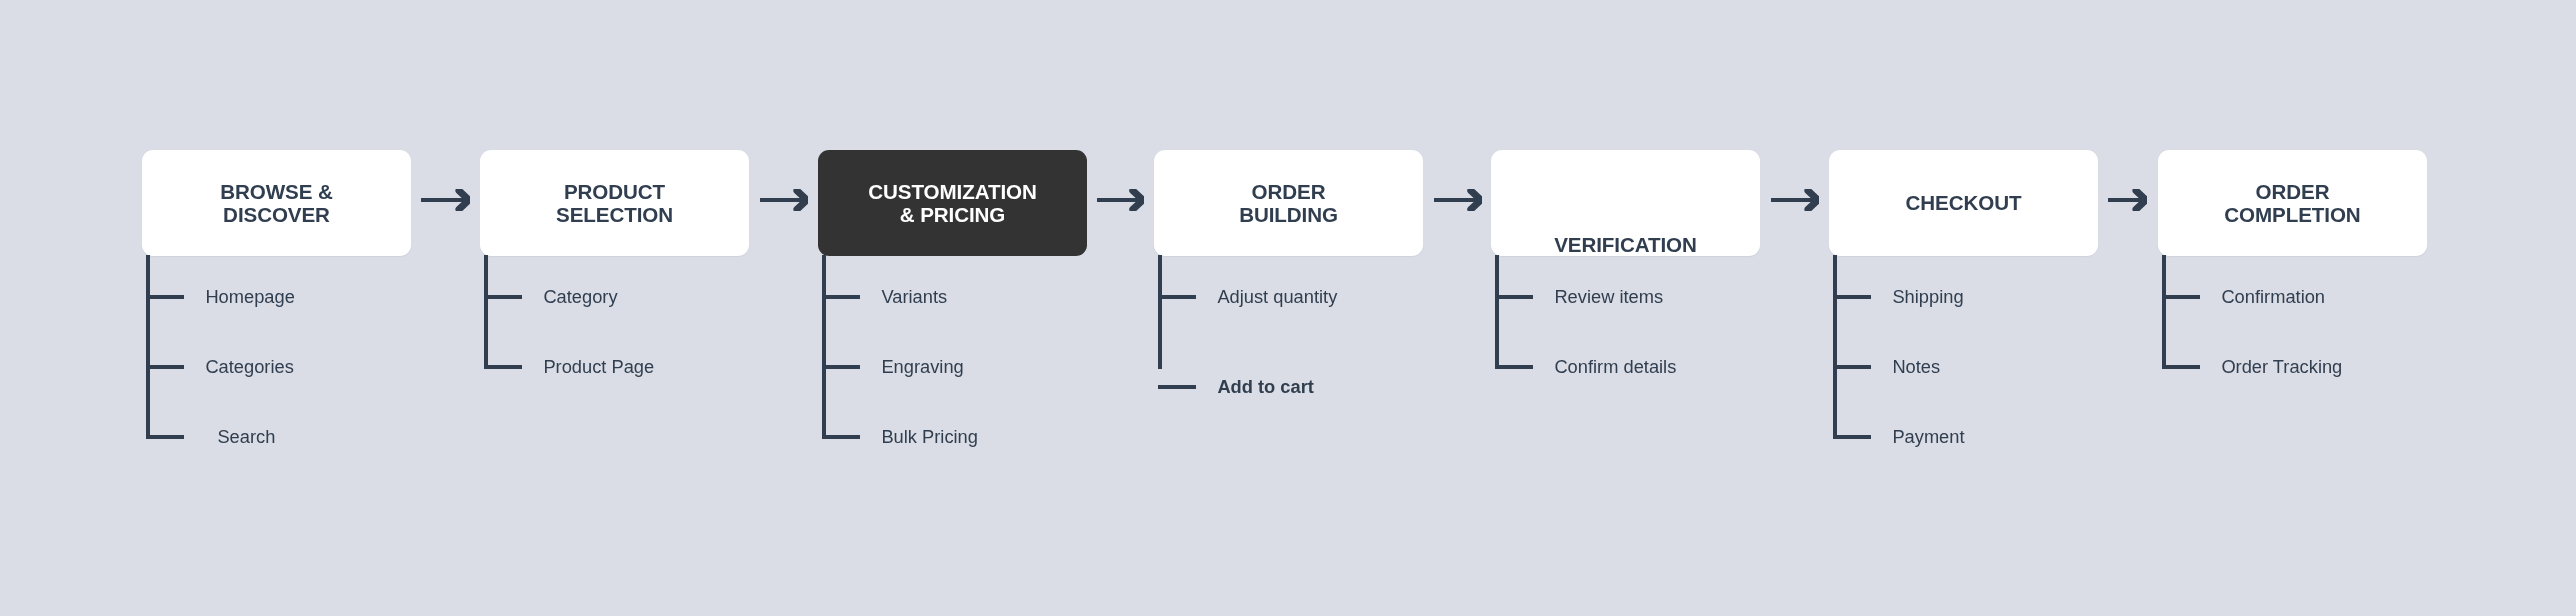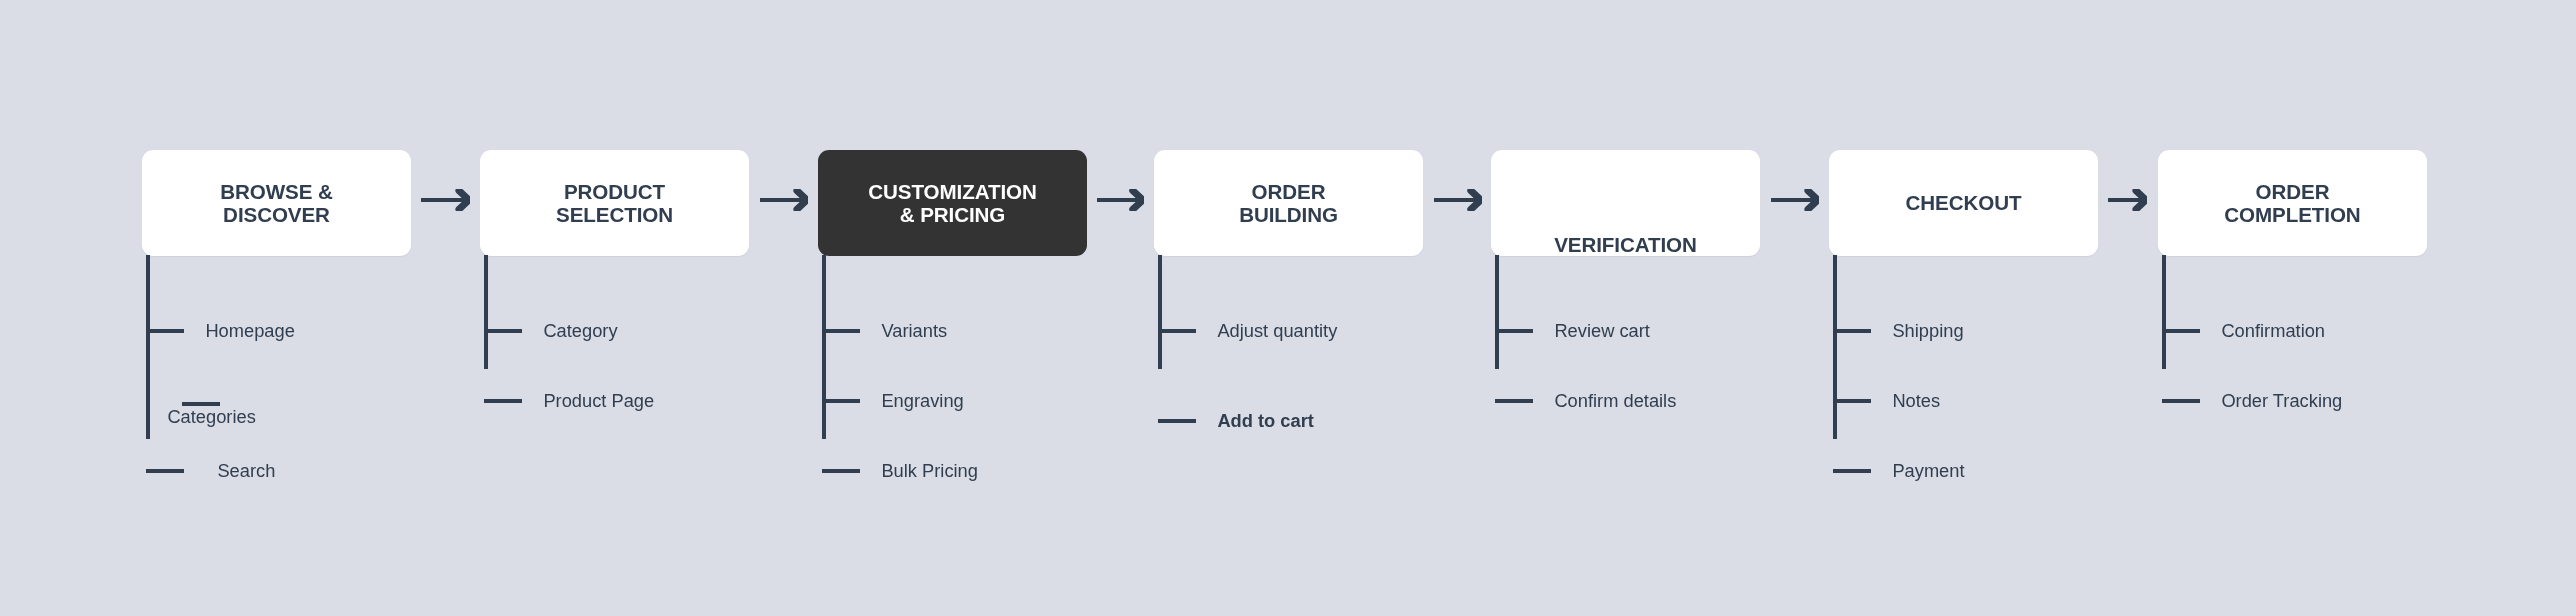--- a/index.html
+++ b/index.html
@@ -69,21 +69,20 @@
     background: #303e50;
   }
 
   
   .child {
     position: absolute;
     left: 4.4px;
     height: 22px;
     display: flex;
     align-items: center;
-    margin-top: 34px;
   }
   .child-tick {
     width: 38px;
     height: 3.9px;
     background: #303e50;
     flex: 0 0 auto;
   }
   .child-label {
     margin-left: 21px;
     font-size: 18.3px;
@@ -111,21 +110,21 @@
     <div class="stage" style="left: 142px; width: 269px;">
       <div class="box" style="width: 269px;">
         <div class="box-title">BROWSE &amp;
 DISCOVER</div>
       </div>
       <div class="trunk" style="height: 184px;"></div>
       <div class="child" style="top: 286px;">
         <span class="child-tick"></span>
         <span class="child-label">Homepage</span>
       </div>
-      <div class="child" style="top: 368px; flex-direction: column;">
+      <div class="child" style="top: 356px;">
         <span class="child-tick"></span>
         <span class="child-label">Categories</span>
       </div>
       <div class="child" style="top: 426px; gap: 12px;">
         <span class="child-tick"></span>
         <span class="child-label">Search</span>
       </div>
     </div>
     <div class="stage" style="left: 818px; width: 269px;">
       <div class="box is-active" style="width: 269px;">
@@ -176,21 +175,21 @@
         <span class="child-label">Add to cart</span>
       </div>
     </div>
     <div class="stage" style="left: 1491px; width: 269px;">
       <div class="box" style="width: 269px; align-items: flex-end;">
         <div class="box-title">VERIFICATION</div>
       </div>
       <div class="trunk" style="height: 114px;"></div>
       <div class="child" style="top: 286px;">
         <span class="child-tick"></span>
-        <span class="child-label">Review cart</span>
+        <span class="child-label">Review items</span>
       </div>
       <div class="child" style="top: 356px;">
         <span class="child-tick"></span>
         <span class="child-label">Confirm details</span>
       </div>
     </div>
     <div class="stage" style="left: 1829px; width: 269px;">
       <div class="box" style="width: 269px;">
         <div class="box-title">CHECKOUT</div>
       </div>

